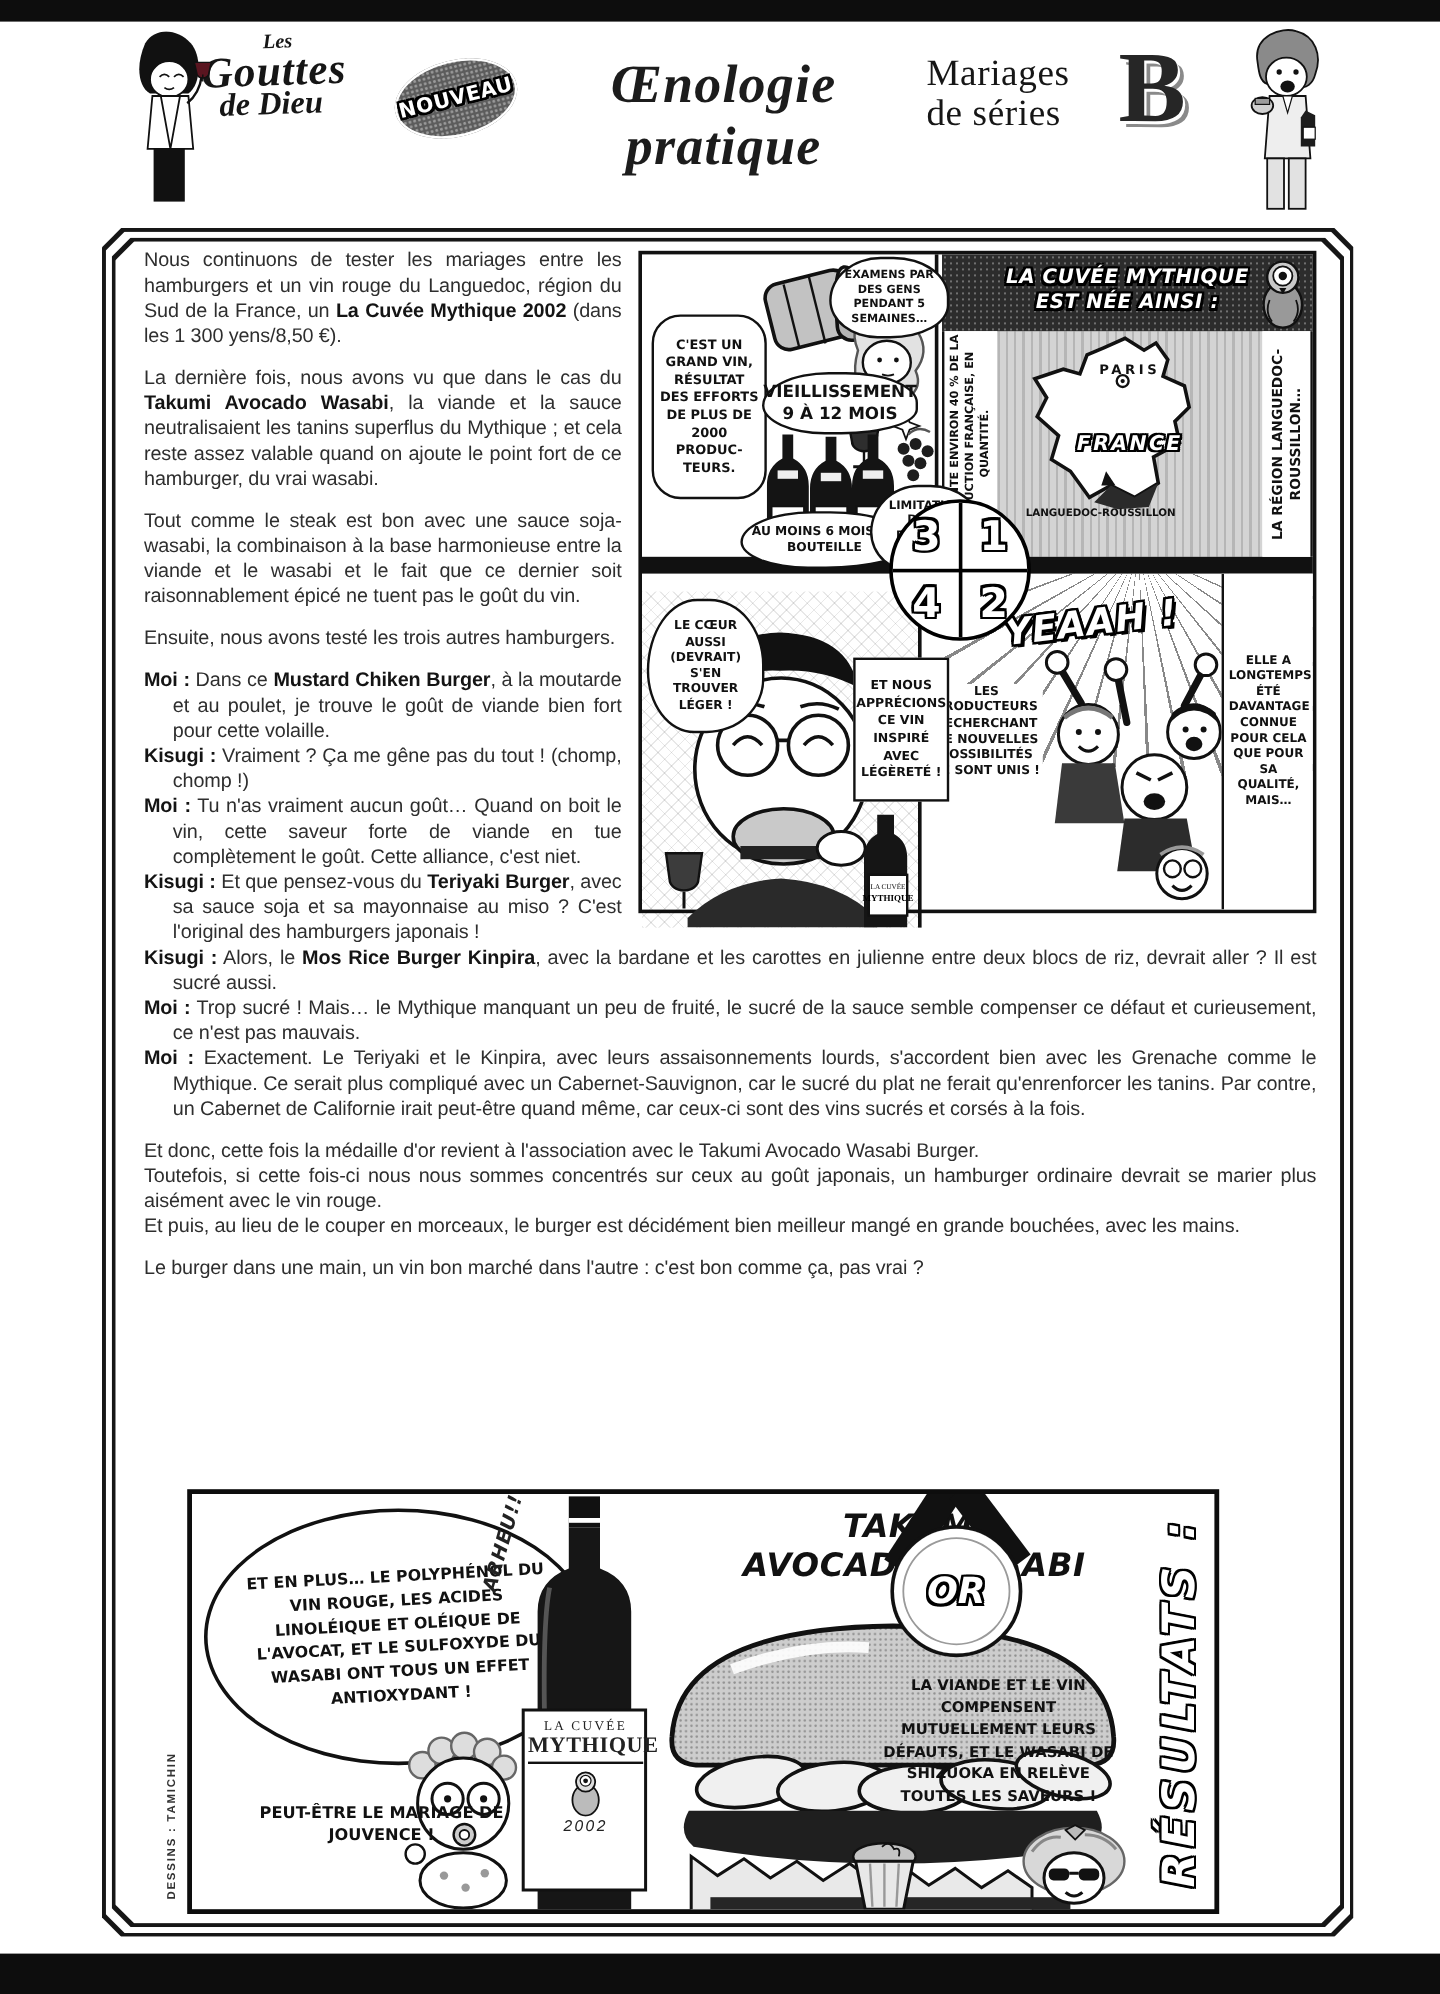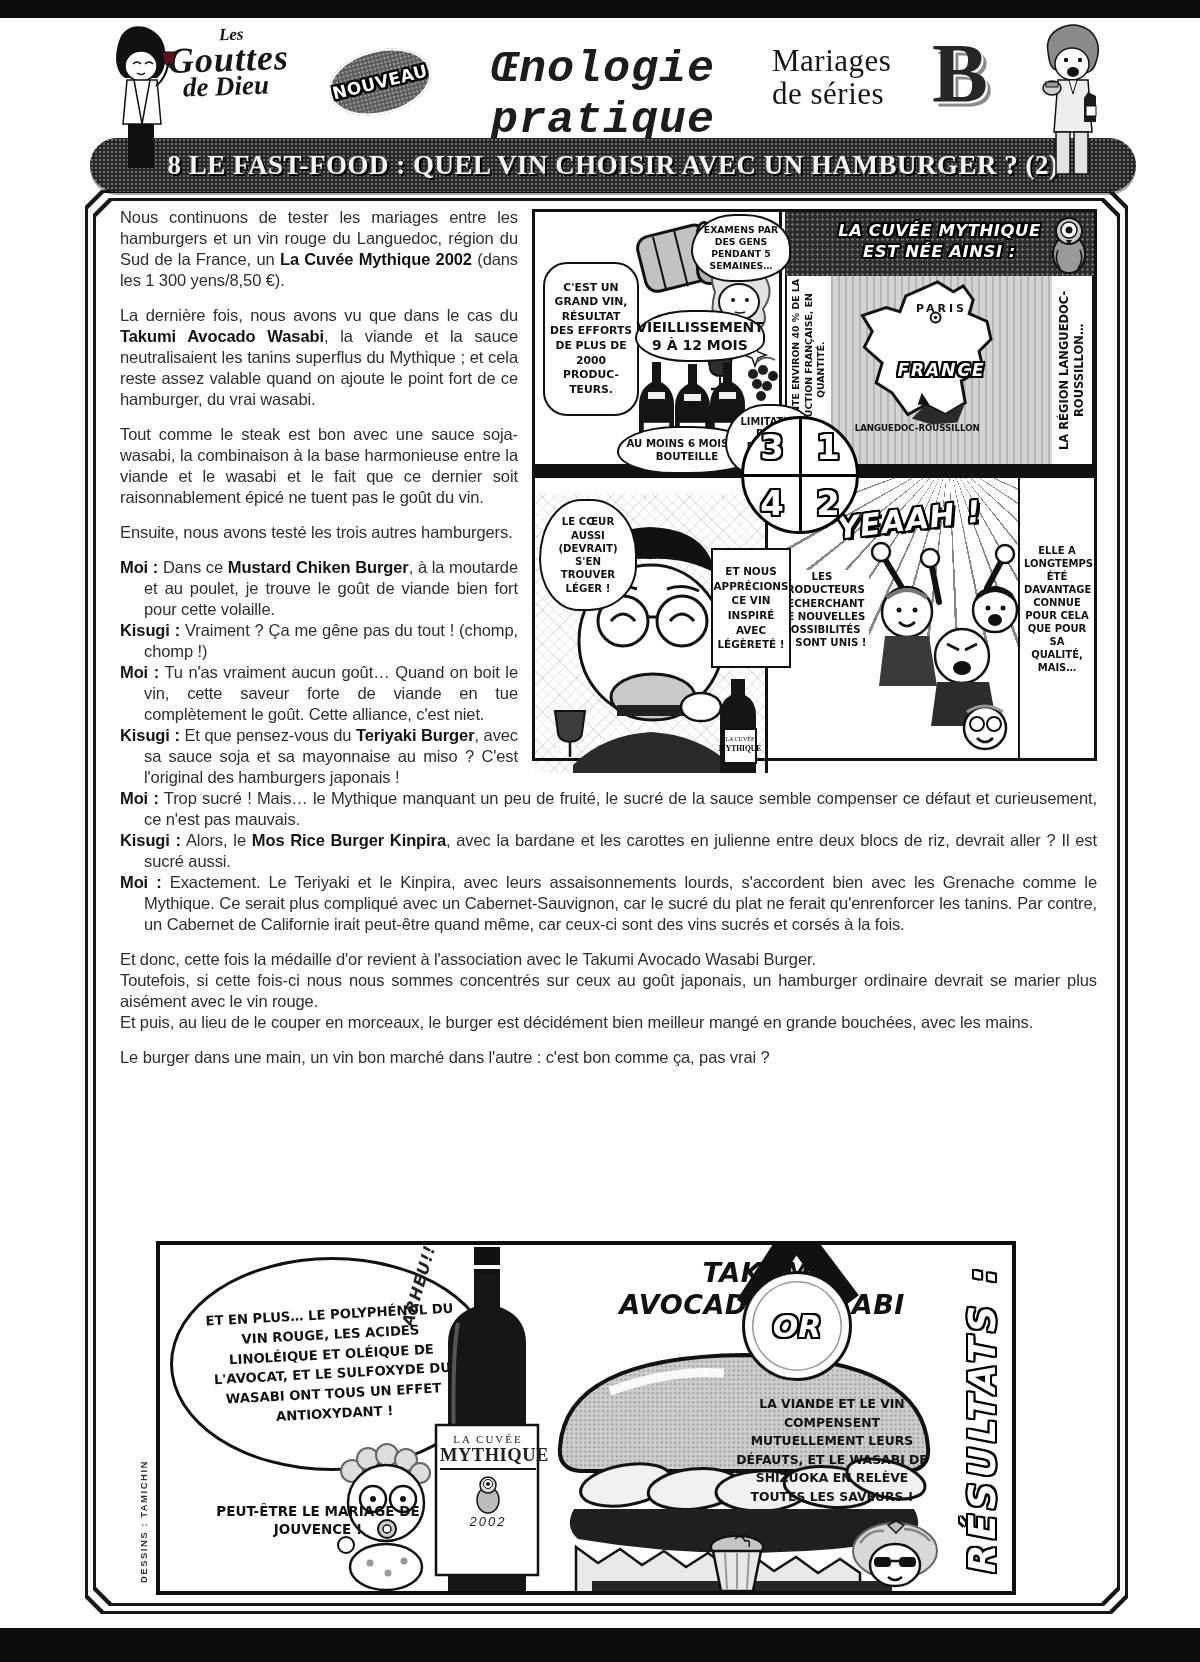--- a/index.html
+++ b/index.html
@@ -24,21 +24,21 @@
 
   .badge { position:absolute; left:328px; top:32px; width:104px; height:64px; border-radius:50%;
            background-color:#5c5c5c; background-image:radial-gradient(#9a9a9a 1px, transparent 1.3px);
            background-size:4px 4px; transform:rotate(-14deg);
            display:flex; align-items:center; justify-content:center; box-shadow:0 0 0 2px #fff inset; }
   .badge span { font-family:"DejaVu Sans", sans-serif; font-weight:900; font-size:17px; color:#fff;
            letter-spacing:0.5px; text-shadow:-2px -2px 0 #000,0 -2px 0 #000,2px -2px 0 #000,-2px 0 0 #000,
            2px 0 0 #000,-2px 2px 0 #000,0 2px 0 #000,2px 2px 0 #000; }
 
   .htitle { position:absolute; left:438px; top:26px; width:330px; text-align:center;
-            font-family:Liberation Mono, monospace; font-style:italic; font-weight:700;
+            font-family:Liberation Serif, serif; font-style:italic; font-weight:700;
             font-size:45px; color:#1c1c1c; letter-spacing:1px; }
 
   .series { position:absolute; left:772px; top:26px; font-family:"Liberation Serif", serif;
             font-weight:400; font-size:31px; line-height:1.08; color:#161616; letter-spacing:0.5px; }
   .bletter { position:absolute; left:932px; top:14px; font-family:"Liberation Serif", serif;
             font-weight:700; font-size:84px; line-height:1; color:#262626;
             text-shadow:2px 2px 0 #fff, 5px 5px 0 #8a8a8a; }
 
   .banner { position:absolute; left:90px; top:120px; width:1046px; height:54px; border-radius:30px;
             background-color:#262626; background-image:radial-gradient(#6f6f6f 1px, transparent 1.4px);
@@ -221,23 +221,20 @@
       <path d="M30,58 L60,58 L64,110 L26,110 Z" fill="#eee" stroke="#111" stroke-width="1.5"></path>
       <path d="M41,58 h8 l-4,14 Z" fill="#fff" stroke="#111" stroke-width="1"></path>
       <rect x="28" y="110" width="14" height="42" fill="#e2e2e2" stroke="#111" stroke-width="1.5"></rect>
       <rect x="46" y="110" width="14" height="42" fill="#e2e2e2" stroke="#111" stroke-width="1.5"></rect>
       <ellipse cx="24" cy="66" rx="9" ry="7" fill="#cfcfcf" stroke="#111" stroke-width="1.5"></ellipse>
       <rect x="18" y="60" width="12" height="5" fill="#9b9b9b" stroke="#111" stroke-width="1"></rect>
       <path d="M60,70 l8,4 v26 h-12 v-24 Z" fill="#1c1c1c"></path>
       <rect x="58" y="84" width="10" height="10" fill="#fff" stroke="#111" stroke-width="1"></rect>
     </svg>
 
-    <div class="banner">
-      <span>8 LE FAST-FOOD : QUEL VIN CHOISIR AVEC UN HAMBURGER ? (2)</span>
-    </div>
   </header>
 
   <div class="f1 chf">
    <div class="f2 chf">
         <div class="f3 chf">
           <div class="f4 chf">
 
     <div class="article" id="article">
 
       <div class="manga-top">
@@ -407,22 +404,22 @@
       </div>
 
     <p class="bp "><span>Nous continuons de tester les mariages entre les hamburgers et un vin rouge du Languedoc, région du Sud de la France, un </span><b>La Cuvée Mythique 2002</b><span> (dans les 1 300 yens/8,50 €).</span></p>
               <p class="bp gap"><span>La dernière fois, nous avons vu que dans le cas du </span><b>Takumi Avocado Wasabi</b><span>, la viande et la sauce neutralisaient les tanins superflus du Mythique ; et cela reste assez valable quand on ajoute le point fort de ce hamburger, du vrai wasabi.</span></p>
               <p class="bp gap"><span>Tout comme le steak est bon avec une sauce soja-wasabi, la combinaison à la base harmonieuse entre la viande et le wasabi et le fait que ce dernier soit raisonnablement épicé ne tuent pas le goût du vin.</span></p>
               <p class="bp gap"><span>Ensuite, nous avons testé les trois autres hamburgers.</span></p>
               <p class="bp dlg gap"><b>Moi :</b><span> Dans ce </span><b>Mustard Chiken Burger</b><span>, à la moutarde et au poulet, je trouve le goût de viande bien fort pour cette volaille.</span></p>
               <p class="bp dlg"><b>Kisugi :</b><span> Vraiment ? Ça me gêne pas du tout ! (chomp, chomp !)</span></p>
               <p class="bp dlg"><b>Moi :</b><span> Tu n'as vraiment aucun goût… Quand on boit le vin, cette saveur forte de viande en tue complètement le goût. Cette alliance, c'est niet.</span></p>
               <p class="bp dlg"><b>Kisugi :</b><span> Et que pensez-vous du </span><b>Teriyaki Burger</b><span>, avec sa sauce soja et sa mayonnaise au miso ? C'est l'original des hamburgers japonais !</span></p>
+              <p class="bp dlg"><b>Kisugi :</b><span> Alors, le </span><b>Mos Rice Burger Kinpira</b><span>, avec la bardane et les carottes en julienne entre deux blocs de riz, devrait aller ? Il est sucré aussi.</span></p>
               <p class="bp dlg"><b>Moi :</b><span> Trop sucré ! Mais… le Mythique manquant un peu de fruité, le sucré de la sauce semble compenser ce défaut et curieusement, ce n'est pas mauvais.</span></p>
-              <p class="bp dlg"><b>Kisugi :</b><span> Alors, le </span><b>Mos Rice Burger Kinpira</b><span>, avec la bardane et les carottes en julienne entre deux blocs de riz, devrait aller ? Il est sucré aussi.</span></p>
               <p class="bp dlg"><b>Moi :</b><span> Exactement. Le Teriyaki et le Kinpira, avec leurs assaisonnements lourds, s'accordent bien avec les Grenache comme le Mythique. Ce serait plus compliqué avec un Cabernet-Sauvignon, car le sucré du plat ne ferait qu'enrenforcer les tanins. Par contre, un Cabernet de Californie irait peut-être quand même, car ceux-ci sont des vins sucrés et corsés à la fois.</span></p>
               <p class="bp gap"><span>Et donc, cette fois la médaille d'or revient à l'association avec le Takumi Avocado Wasabi Burger.</span></p>
               <p class="bp "><span>Toutefois, si cette fois-ci nous nous sommes concentrés sur ceux au goût japonais, un hamburger ordinaire devrait se marier plus aisément avec le vin rouge.</span></p>
               <p class="bp "><span>Et puis, au lieu de le couper en morceaux, le burger est décidément bien meilleur mangé en grande bouchées, avec les mains.</span></p>
               <p class="bp gap"><span>Le burger dans une main, un vin bon marché dans l'autre : c'est bon comme ça, pas vrai ?</span></p>
             </div>
 
     <div class="credit vtxt">DESSINS : TAMICHIN</div>
 
     <div class="manga-bottom">

